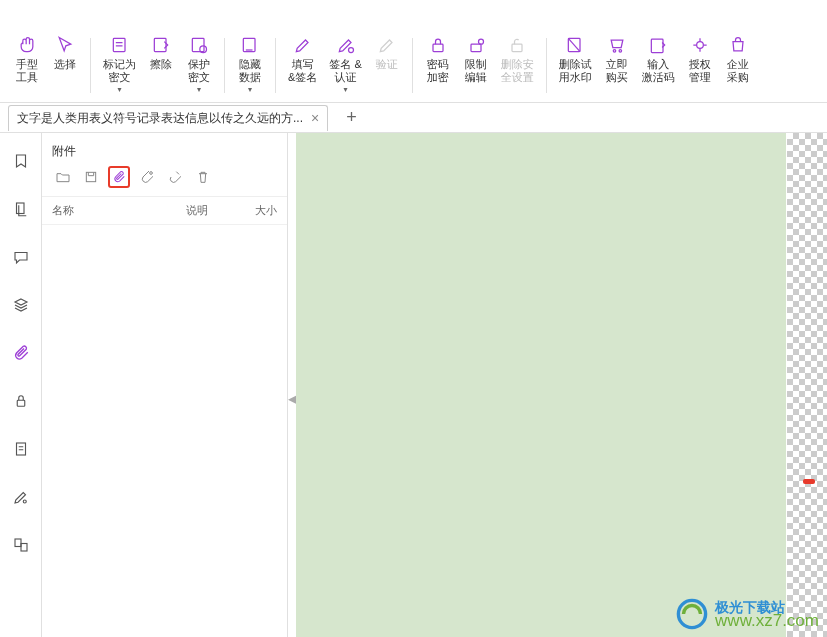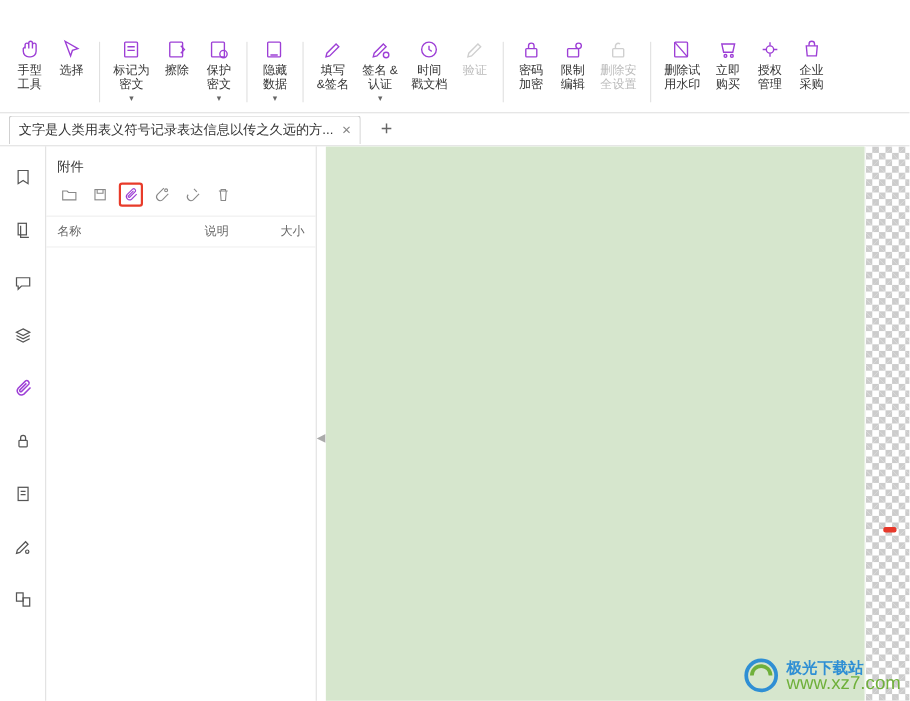--- a/index.html
+++ b/index.html
@@ -134,30 +134,20 @@
       <span class="tb-icon">
           <svg width="20" height="20" viewBox="0 0 24 24" fill="none" stroke="#9d3fd6" stroke-width="1.5">
             <path d="M4 20l4-1 10-10-3-3L5 16z"></path>
             <circle cx="18" cy="18" r="3"></circle>
           </svg>
         </span>
       <span class="tb-label">签名 &amp;
 认证</span>
       <span class="tb-arrow">▾</span>
     </div>
-    <div class="tb-btn">
-      <span class="tb-icon">
-          <svg width="20" height="20" viewBox="0 0 24 24" fill="none" stroke="#9d3fd6" stroke-width="1.5">
-            <circle cx="12" cy="12" r="8"></circle>
-            <path d="M12 8v4l3 2"></path>
-          </svg>
-        </span>
-      <span class="tb-label">时间
-戳文档</span>
-    </div>
     <div class="tb-btn tb-disabled">
       <span class="tb-icon">
           <svg width="20" height="20" viewBox="0 0 24 24" fill="none" stroke="#888" stroke-width="1.5">
             <path d="M4 20l4-1 10-10-3-3L5 16z"></path>
           </svg>
         </span>
       <span class="tb-label">验证</span>
     </div>
   </div>
   <div class="tb-sep"></div>
@@ -208,20 +198,30 @@
     <div class="tb-btn">
       <span class="tb-icon">
           <svg width="20" height="20" viewBox="0 0 24 24" fill="none" stroke="#9d3fd6" stroke-width="1.5">
             <path d="M5 6h14l-2 9H7z"></path>
             <circle cx="9" cy="19" r="1.5"></circle>
             <circle cx="16" cy="19" r="1.5"></circle>
           </svg>
         </span>
       <span class="tb-label">立即
 购买</span>
+    </div>
+    <div class="tb-btn">
+      <span class="tb-icon">
+          <svg width="20" height="20" viewBox="0 0 24 24" fill="none" stroke="#9d3fd6" stroke-width="1.5">
+            <rect x="4" y="5" width="14" height="16" rx="1"></rect>
+            <path d="M17 9l3 3-3 3"></path>
+          </svg>
+        </span>
+      <span class="tb-label">输入
+激活码</span>
     </div>
     <div class="tb-btn">
       <span class="tb-icon">
           <svg width="20" height="20" viewBox="0 0 24 24" fill="none" stroke="#9d3fd6" stroke-width="1.5">
             <circle cx="12" cy="12" r="4"></circle>
             <path d="M4 12h4M16 12h4M12 4v4M12 16v4"></path>
           </svg>
         </span>
       <span class="tb-label">授权
 管理</span>

